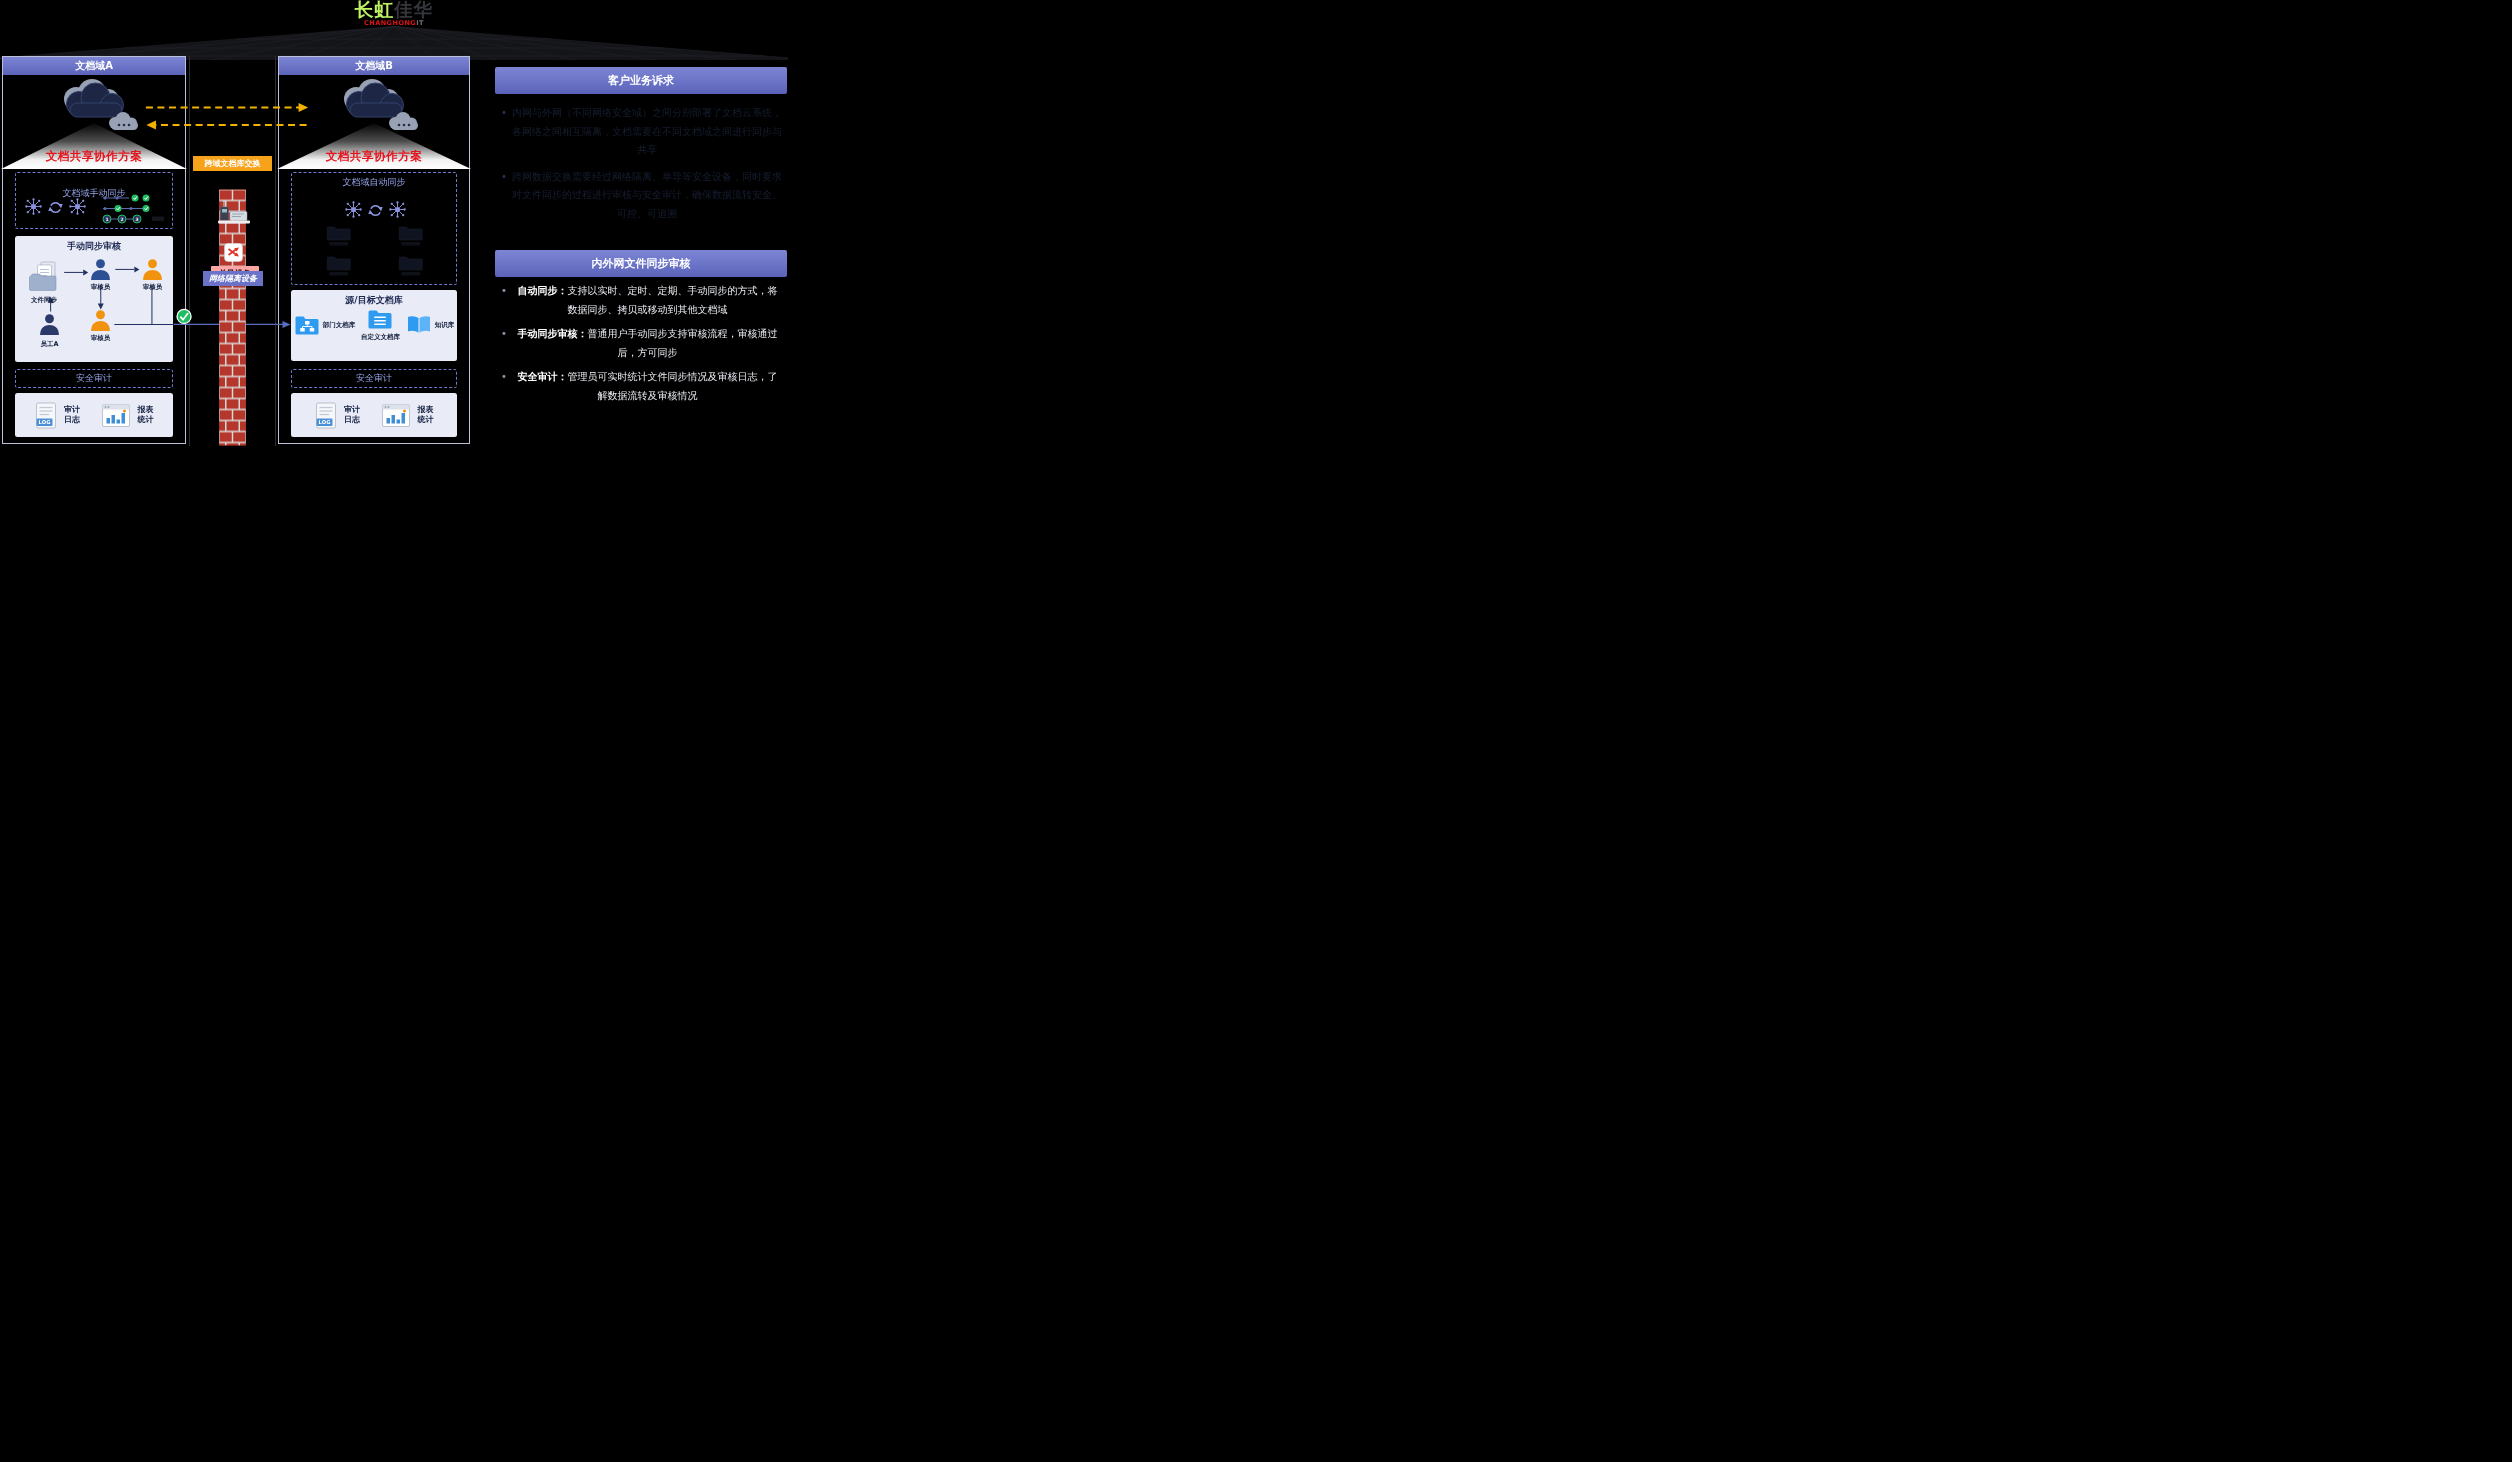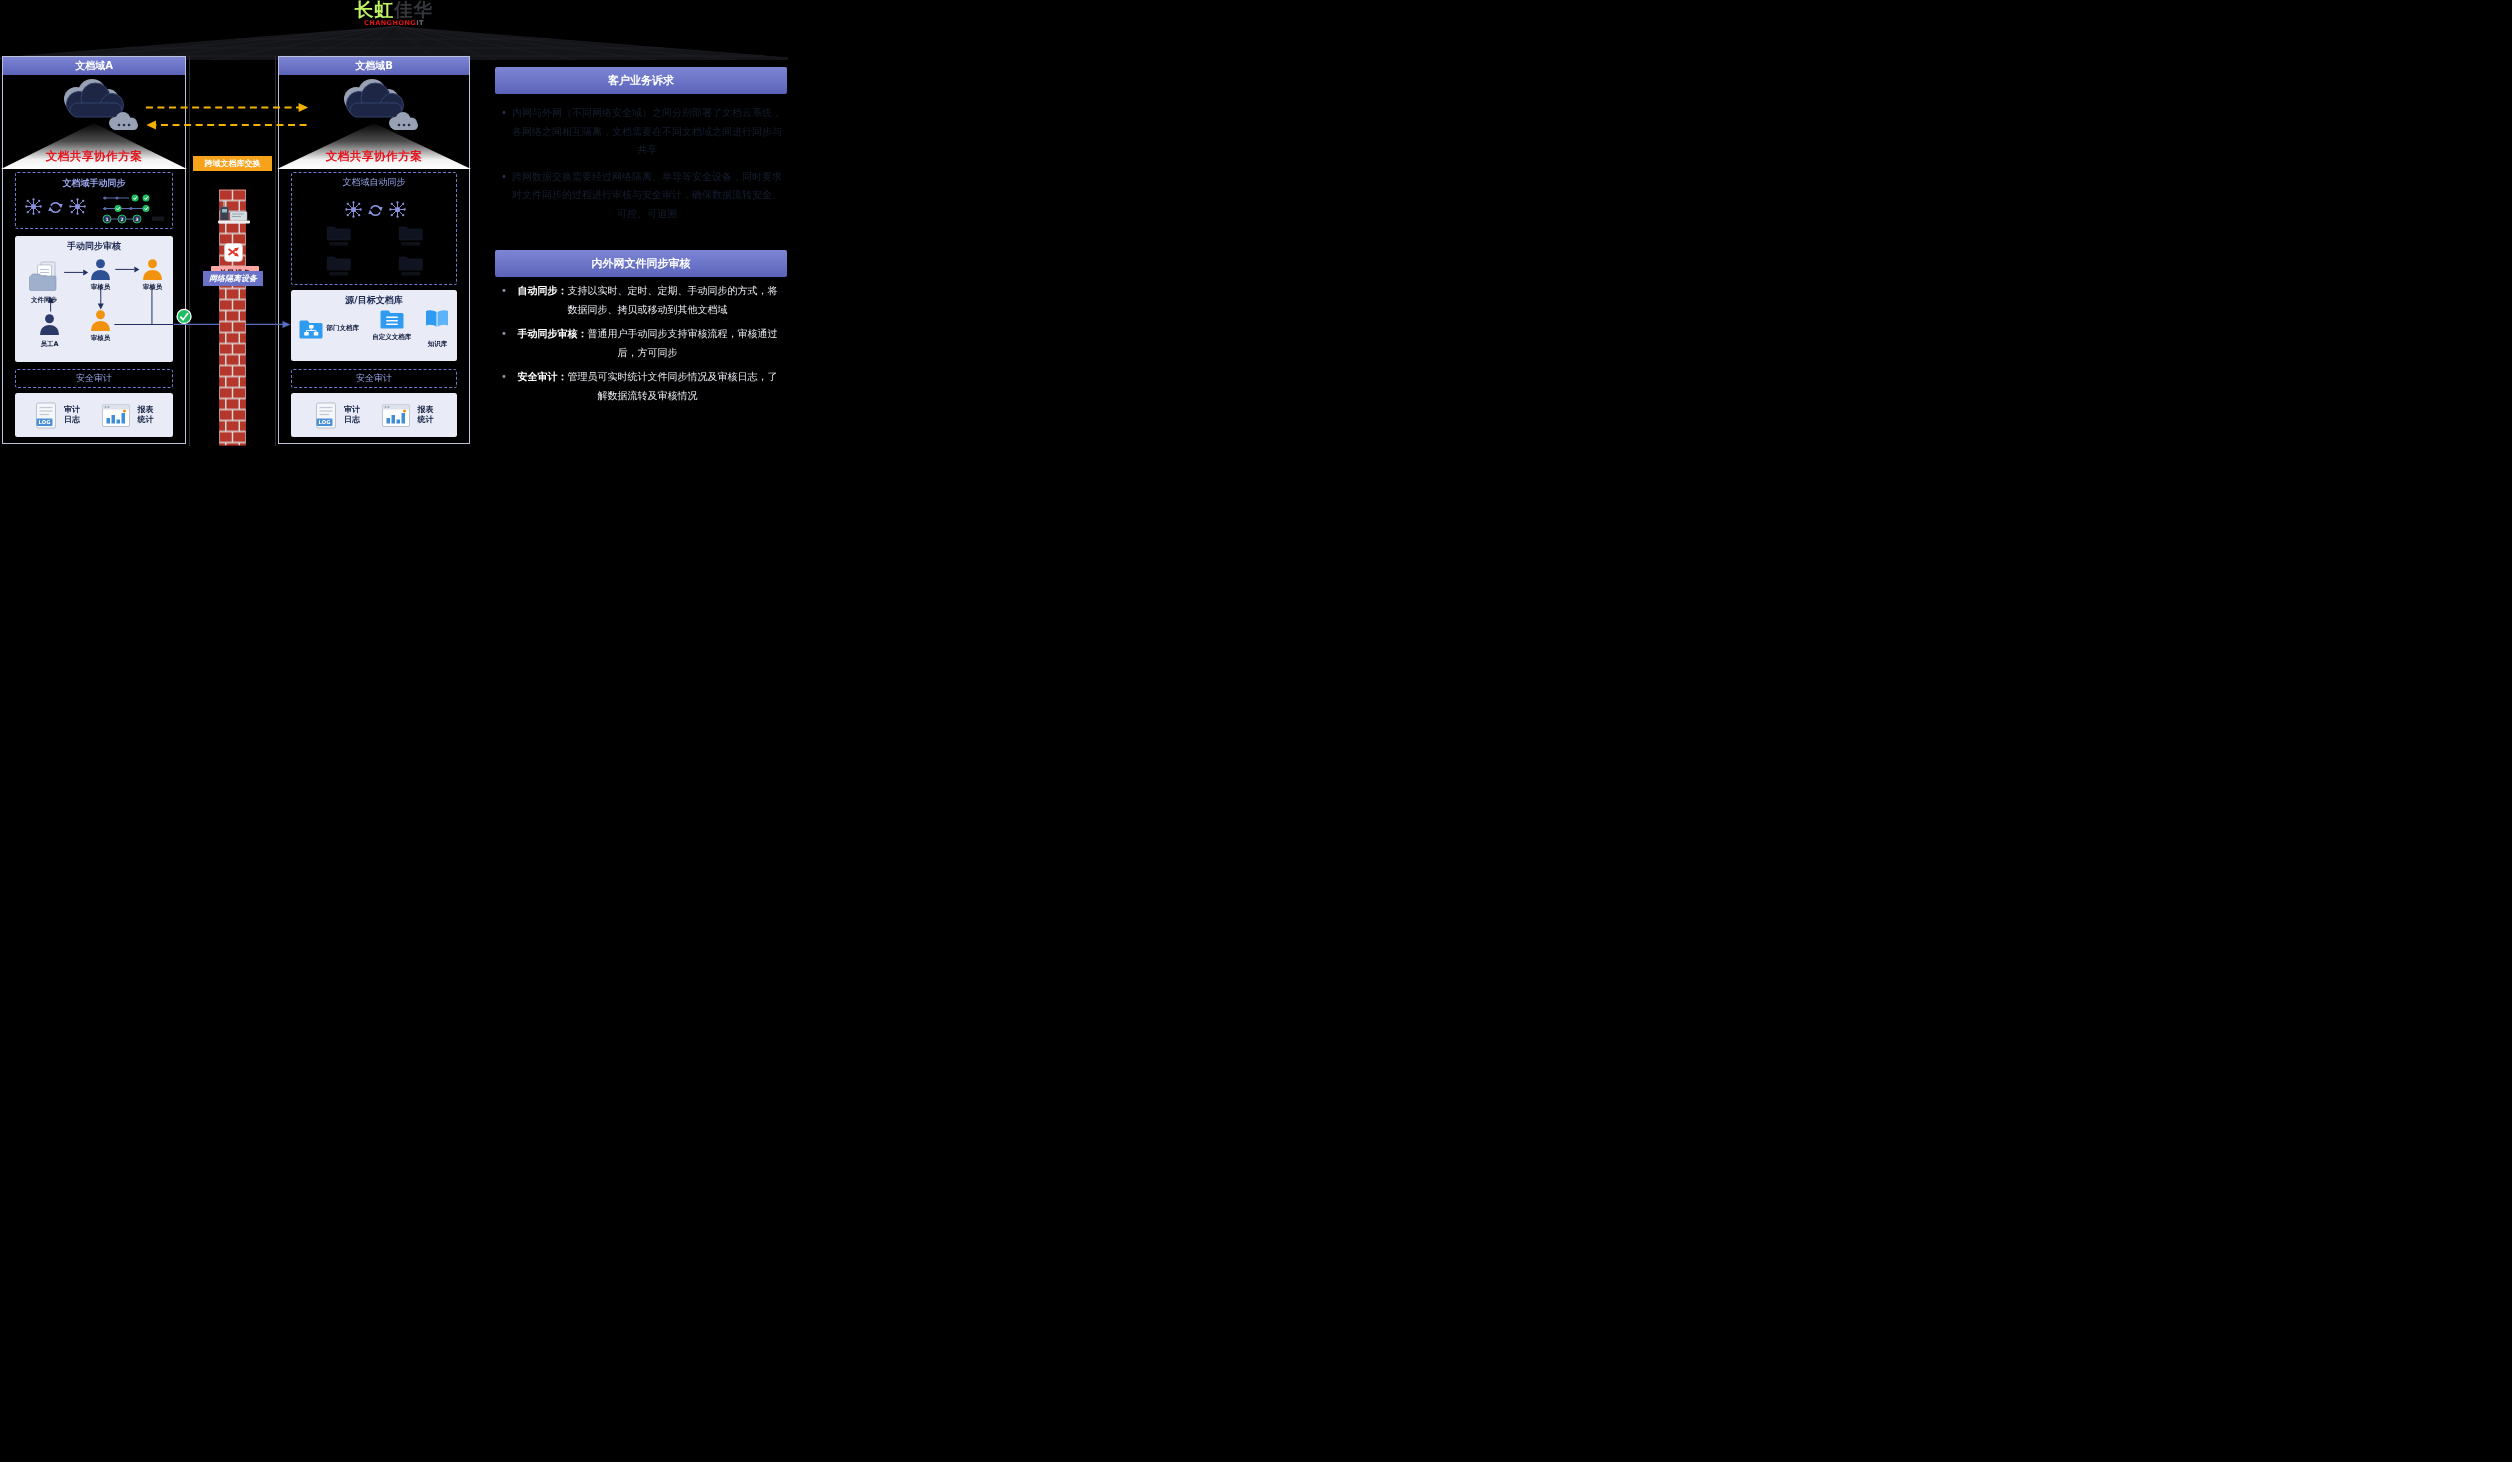--- a/index.html
+++ b/index.html
@@ -115,21 +115,21 @@
           <circle cx="175" cy="92" r="11"></circle>
           <rect x="134" y="88" width="54" height="18" rx="9"></rect>
         </g>
       <circle cx="150" cy="96" r="2.6" fill="#222c4e"></circle>
         <circle cx="160" cy="96" r="2.6" fill="#222c4e"></circle>
         <circle cx="170" cy="96" r="2.6" fill="#222c4e"></circle>
     </svg>
     <div class="abs banner" style="left:0;right:0;top:93px;">文档共享协作方案</div>
 
     <div class="abs dashed-box" style="left:12px;top:115px;width:158px;height:57px;">
-      <div class="abs dashed-title" style="top:4px;font-weight:bold;">文档域手动同步</div>
+      <div class="abs dashed-title" style="top:14px;">文档域手动同步</div>
       <svg class="abs" style="left:8px;top:24px;color:#8a93de" width="19" height="19" viewBox="0 0 40 40">
         <g stroke="currentColor" stroke-width="2">
             <line x1="20" y1="16" x2="20" y2="6"></line>
             <line x1="20" y1="24" x2="20" y2="34"></line>
             <line x1="16" y1="20" x2="6" y2="20"></line>
             <line x1="24" y1="20" x2="34" y2="20"></line>
             <line x1="16" y1="16" x2="9" y2="9"></line>
             <line x1="24" y1="16" x2="31" y2="9"></line>
             <line x1="16" y1="24" x2="9" y2="31"></line>
             <line x1="24" y1="24" x2="31" y2="31"></line>
@@ -425,21 +425,21 @@
         </div>
         <div style="display:flex;flex-direction:column;align-items:center;gap:3px;">
           <svg width="26" height="22" viewBox="0 0 52 44">
             <path d="M3 8 a3 3 0 0 1 3 -3 h13 l4 5 h23 a3 3 0 0 1 3 3 v25 a3 3 0 0 1 -3 3 H6 a3 3 0 0 1 -3 -3 Z" fill="#2f9bf0"></path>
             <rect x="14" y="17" width="24" height="3.2" rx="1.6" fill="#fff"></rect>
             <rect x="14" y="24" width="24" height="3.2" rx="1.6" fill="#fff"></rect>
             <rect x="14" y="31" width="24" height="3.2" rx="1.6" fill="#fff"></rect>
           </svg>
           <div class="small-label">自定义文档库</div>
         </div>
-        <div style="display:flex;flex-direction:column;align-items:center;gap:10px;">
+        <div style="display:flex;align-items:center;gap:3px;">
           <svg width="26" height="22" viewBox="0 0 52 44">
             <path d="M26 9 C20 4 10 3 4 6 V35 C10 32 20 33 26 38 Z" fill="#2f9bf0"></path>
             <path d="M26 9 C32 4 42 3 48 6 V35 C42 32 32 33 26 38 Z" fill="#5cb3f7"></path>
             <line x1="26" y1="9" x2="26" y2="38" stroke="#e9f3ff" stroke-width="2"></line>
           </svg>
           <div class="small-label">知识库</div>
         </div>
       </div>
     </div>
 

